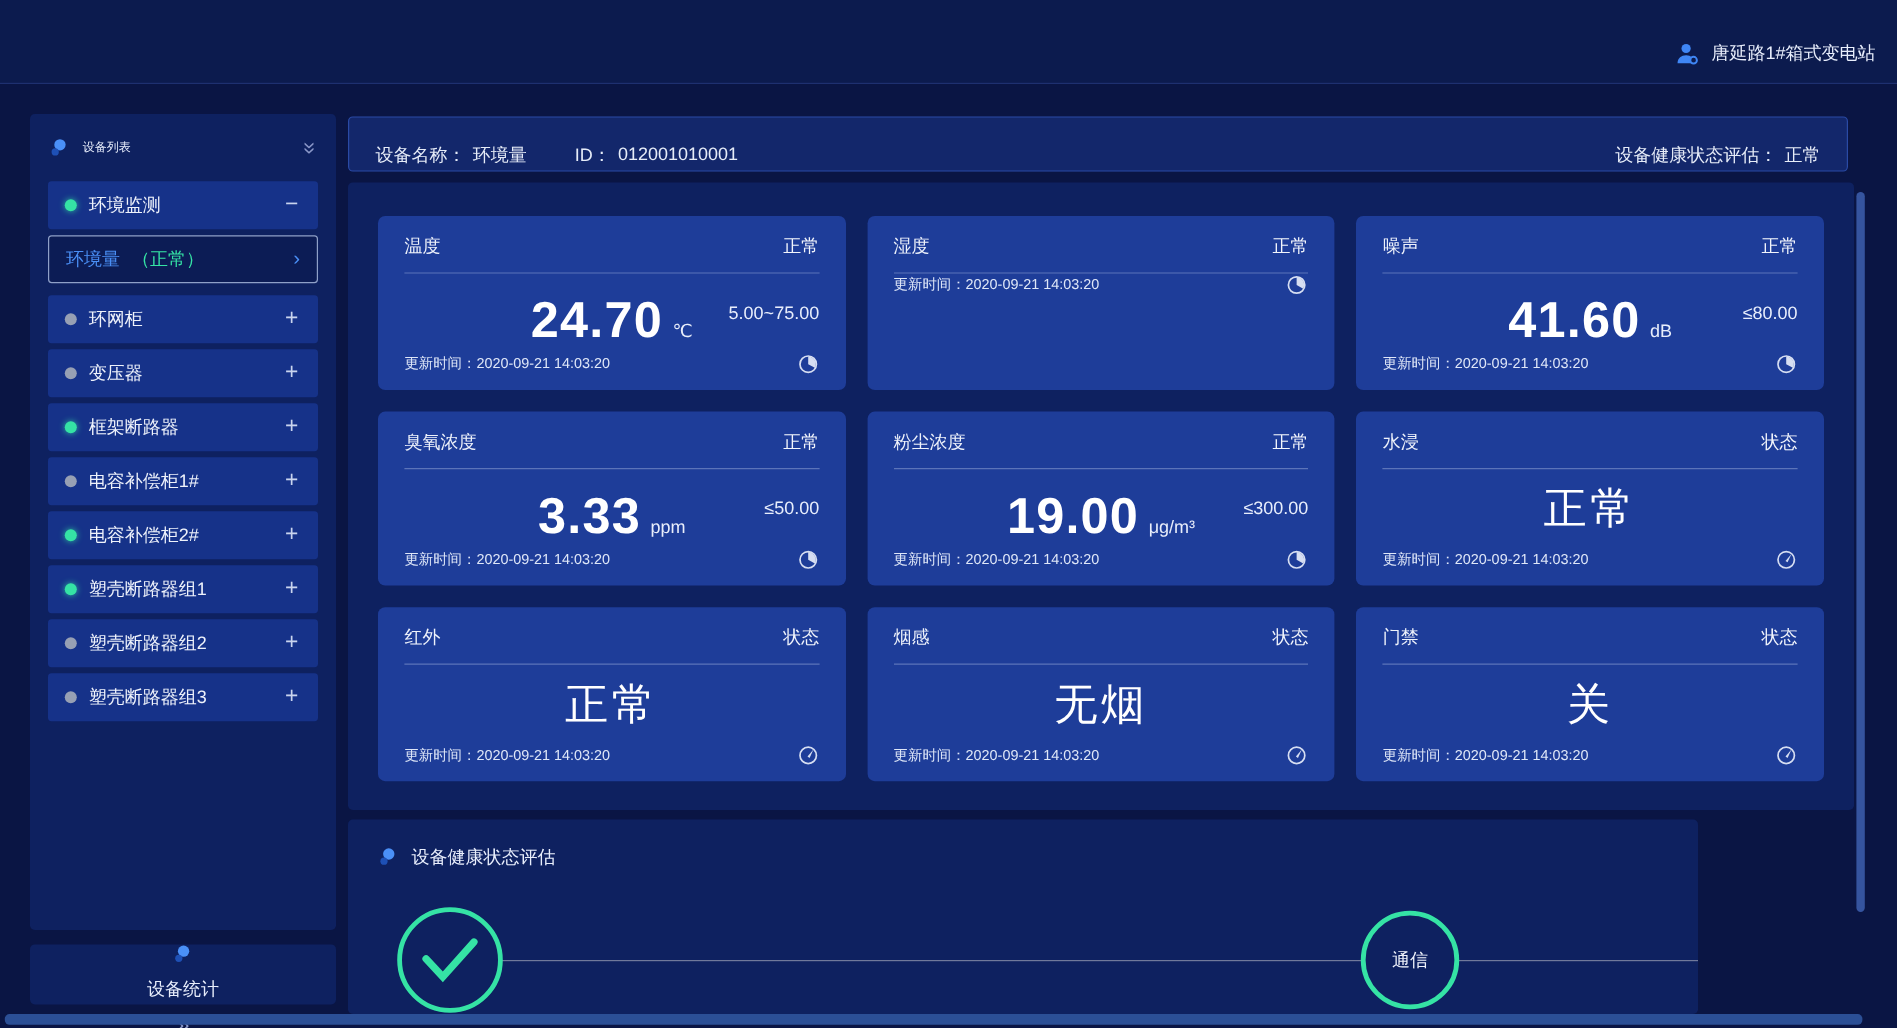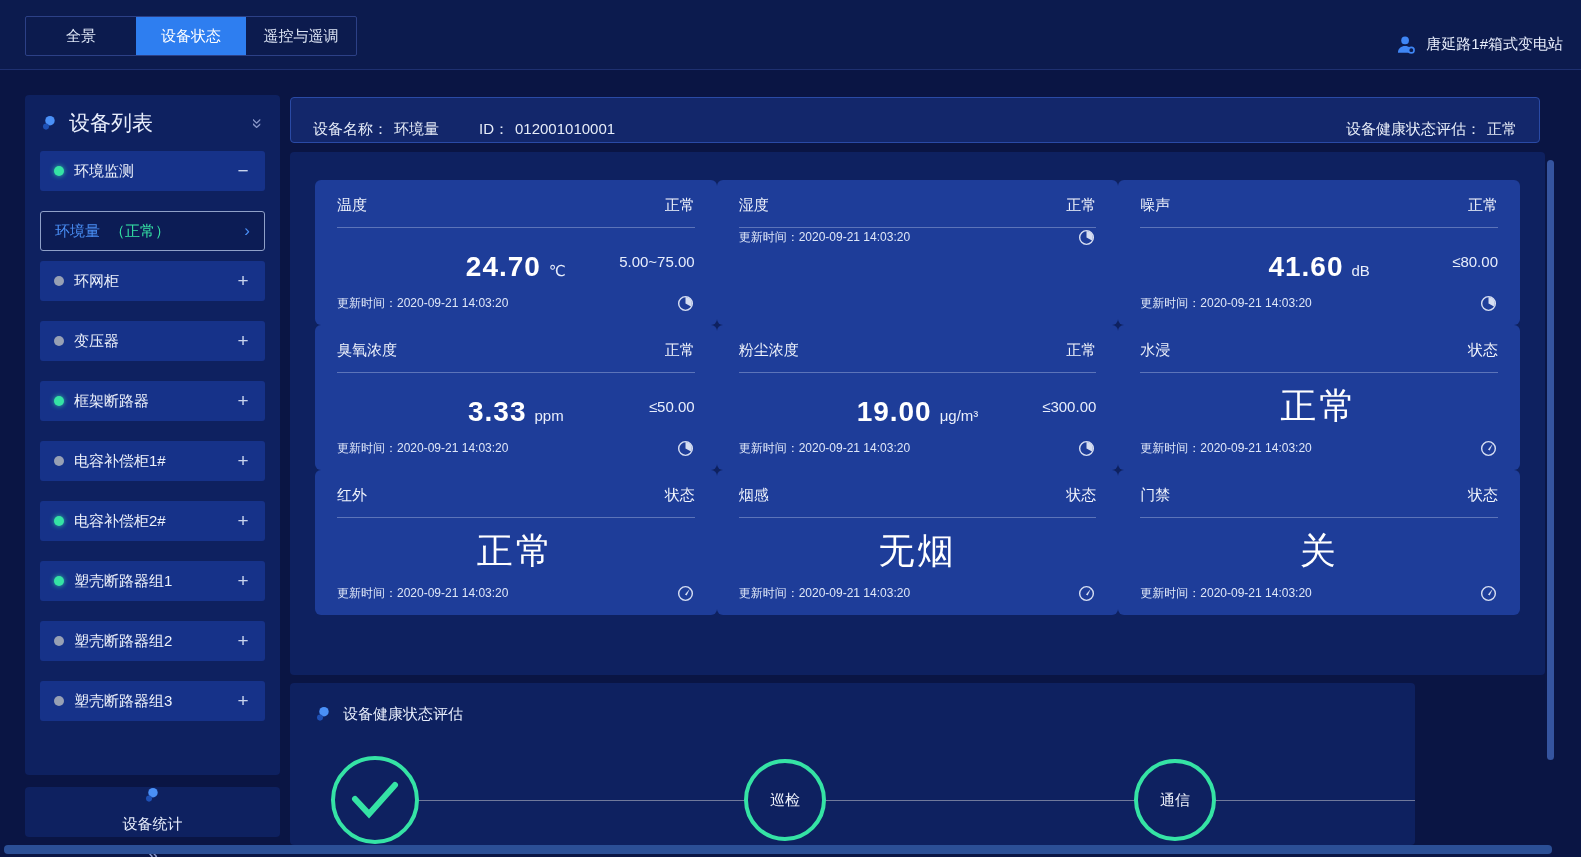--- a/index.html
+++ b/index.html
@@ -10,50 +10,50 @@
   }
   
   .topbar{position:absolute;left:0;top:0;width:100%;height:70px;background:#0c1b4e;border-bottom:1px solid #1e3070;box-sizing:border-box;}
   .tabs{position:absolute;left:25px;top:16px;display:flex;border:1px solid #2c4086;border-radius:2px;}
   .tab{width:110px;height:38px;line-height:38px;text-align:center;font-size:15px;color:#dde5f5;cursor:pointer;}
   .tab.active{background:#2e7ef0;color:#ffffff;}
   .station{position:absolute;right:18px;top:0;height:89px;display:flex;align-items:center;gap:9px;font-size:15px;color:#e8eefc;}
   
   .sidebar{position:absolute;left:25px;top:95px;width:255px;height:680px;background:#0e2160;border-radius:4px;box-sizing:border-box;}
   .side-head{height:56px;display:flex;align-items:center;gap:11px;padding:0 16px;}
-  .side-head-title{flex:1;font-size:21px;color:#e8eefc;}
+  .side-head-title{flex:1;font-size:10px;color:#e8eefc;}
   .chev-dbl-down{display:inline-block;transform:rotate(90deg);color:#8a97c8;font-size:19px;line-height:1;cursor:pointer;}
   .chev-dbl-right{color:#8a97c8;font-size:19px;line-height:1;cursor:pointer;}
   .side-items{padding:0 15px;}
-  .s-item{height:40px;margin-bottom:20px;background:#163289;border-radius:3px;display:flex;align-items:center;gap:10px;padding:0 14px;cursor:pointer;}
+  .s-item{height:40px;margin-bottom:5px;background:#163289;border-radius:3px;display:flex;align-items:center;gap:10px;padding:0 14px;cursor:pointer;}
   .s-item .lbl{flex:1;font-size:15px;color:#eef2fb;}
   .toggle{font-size:19px;color:#c9d4ee;width:16px;text-align:center;}
   .dot{width:10px;height:10px;border-radius:50%;}
   .dot.g{background:#35e3a5;box-shadow:0 0 5px rgba(53,227,165,.8);}
   .dot.gy{background:#97a0b4;}
   .s-sub{height:40px;margin-bottom:10px;background:#0c1c55;border:1px solid #8fa0c8;border-radius:3px;display:flex;align-items:center;padding:0 14px;box-sizing:border-box;cursor:pointer;}
   .s-sub .name{font-size:15px;color:#4a8ff6;margin-right:10px;}
   .s-sub .st{font-size:15px;color:#35e3a5;flex:1;}
   .s-sub .chev{color:#4a8ff6;font-size:17px;}
   .stats{position:absolute;left:25px;top:787px;width:255px;height:50px;background:#0e2160;border-radius:4px;display:flex;align-items:center;gap:11px;padding:0 16px;box-sizing:border-box;cursor:pointer;flex-direction:column;}
   .stats .t{flex:1;font-size:15px;color:#e8eefc;}
   
   .main-header{position:absolute;left:290px;top:97px;width:1250px;height:46px;background:#13276b;border:1px solid #2a4aa5;border-radius:4px;box-sizing:border-box;display:flex;align-items:center;padding:0 22px;font-size:15px;color:#e6ecf8;}
   .mh-left{display:flex;gap:40px;flex:1;}
   .mh-pair{display:flex;gap:6px;margin-top:18px;}
   
   .cards-panel{position:absolute;left:290px;top:152px;width:1255px;height:523px;background:#0e2160;border-radius:4px;box-sizing:border-box;padding:28px 25px 24px;}
-  .cards{display:grid;grid-template-columns:repeat(3,1fr);}
+  .cards{display:grid;grid-template-columns:repeat(3,1fr);gap:18px;}
   .card{height:145px;background:#1e3d99;border-radius:6px;padding:16px 22px 12px;box-sizing:border-box;display:flex;flex-direction:column;}
   .card-head{display:flex;justify-content:space-between;align-items:center;padding-bottom:12px;border-bottom:1px solid rgba(210,222,246,.35);}
   .card-title{font-size:15px;color:#eef2fb;}
   .card-badge{font-size:15px;color:#f2f5fc;}
   .card-body{flex:1;position:relative;display:flex;align-items:center;justify-content:center;}
   .vwrap{display:flex;align-items:baseline;gap:8px;}
-  .card-value{font-size:28px;font-weight:bold;color:#ffffff;letter-spacing:1px;margin-top:12px;}
+  .card-value{font-size:42px;font-weight:bold;color:#ffffff;letter-spacing:1px;margin-top:12px;}
   .card-unit{font-size:15px;color:#e9eefb;}
   .card-range{position:absolute;right:0;top:50%;transform:translateY(-50%);font-size:15px;color:#e8eefc;}
   .card-state{font-size:36px;color:#ffffff;letter-spacing:3px;font-weight:500;}
   .card-foot{display:flex;justify-content:space-between;align-items:center;font-size:12px;color:#dfe7f8;}
   .foot-icon{width:19px;height:19px;cursor:pointer;}
   
   .health-panel{position:absolute;left:290px;top:683px;width:1125px;height:162px;background:#0e2160;border-radius:4px;overflow:hidden;}
   .health-head{position:absolute;left:25px;top:22px;display:flex;align-items:center;gap:11px;font-size:15px;color:#e8eefc;}
   .health-line{position:absolute;left:85px;top:117px;width:1093px;height:1px;background:#9aa0b5;opacity:.7;}
   .hnode{position:absolute;border:4px solid #35e3a5;border-radius:50%;background:#0e2160;box-sizing:border-box;display:flex;align-items:center;justify-content:center;font-size:15px;color:#eef2fb;}
@@ -63,25 +63,20 @@
   .hnode.n3{left:1137px;top:76px;width:82px;height:82px;}
   
   .vscroll{position:absolute;left:1547px;top:160px;width:7px;height:600px;background:#35549f;border-radius:4px;cursor:pointer;}
   .hscroll{position:absolute;left:4px;top:845px;width:1548px;height:9px;background:#2b4f96;border-radius:4px;cursor:pointer;}
   svg{display:block;}
 </style>
 </head>
 <body>
 
 <div class="topbar">
-  <div class="tabs">
-    <div class="tab">全景</div>
-    <div class="tab active">设备状态</div>
-    <div class="tab">遥控与遥调</div>
-  </div>
   <div class="station">
     <span>
       <svg width="22" height="22" viewBox="0 0 24 24">
         <circle cx="11" cy="7" r="4.2" fill="#3f86f5"></circle>
         <path d="M3.2 20.5 c0-4.8 3.6-7.3 7.8-7.3 s7.8 2.5 7.8 7.3 z" fill="#3f86f5"></path>
         <circle cx="17.8" cy="17.6" r="3" fill="#0c1b4e" stroke="#3f86f5" stroke-width="1.8"></circle>
       </svg>
     </span>
     <span>唐延路1#箱式变电站</span>
   </div>
@@ -381,23 +376,20 @@
     <span>设备健康状态评估</span>
   </div>
   <div class="health-line"></div>
   <div class="hnode big">
     <span>
       <svg width="56" height="46" viewBox="0 0 56 46">
           <polyline points="8,22 22,37 48,8" fill="none" stroke="#35e3a5" stroke-width="6" stroke-linecap="round"></polyline>
         </svg>
     </span>
   </div>
-  <div class="hnode n1">
-    <span>巡检</span>
-  </div>
   <div class="hnode n2">
     <span>通信</span>
   </div>
   <div class="hnode n3">
     <span>故障</span>
   </div>
 </div>
 
 <div class="vscroll"></div>
 <div class="hscroll"></div>

